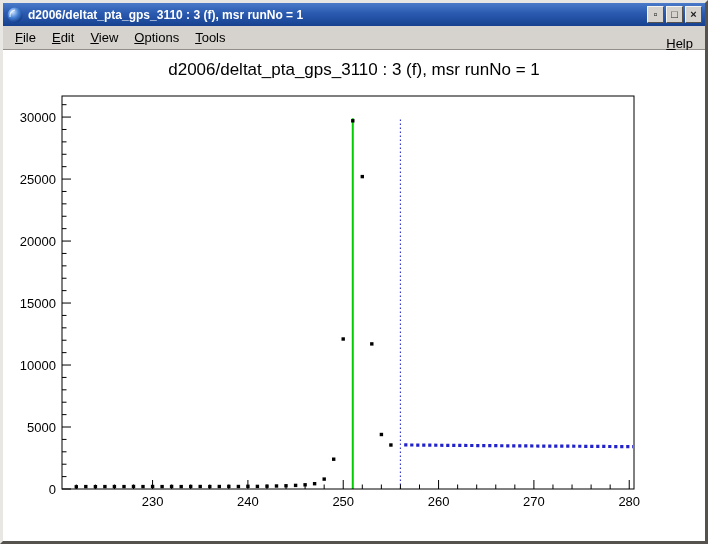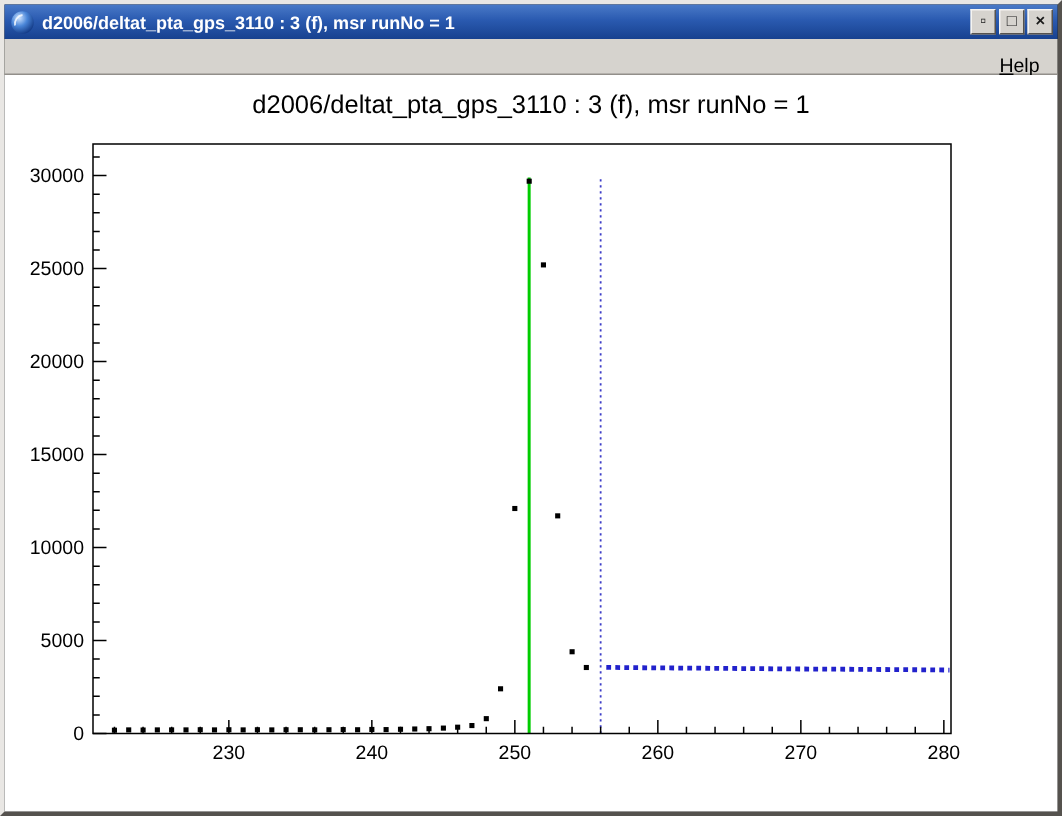--- a/index.html
+++ b/index.html
@@ -6,21 +6,21 @@
   body {
     margin: 0;
     background: #808080;
     font-family: "Liberation Sans", sans-serif;
   }
   .window {
     width: 708px;
     height: 544px;
     border: 3px solid;
     border-color: #e9e7e4 #55524e #55524e #e9e7e4;
-    background: #000000;
+    background: #ef4444;
     position: relative;
   }
   .titlebar {
     height: 23px;
     display: flex;
     align-items: center;
     padding: 0 3px;
     background: linear-gradient(180deg, #4a7ac8 0%, #2a5ab0 45%, #17418f 100%);
   }
   .app-icon { width: 17px; height: 17px; display: flex; align-items: center; justify-content: center; }
@@ -99,20 +99,27 @@
     </span>
     <span class="title-text">d2006/deltat_pta_gps_3110 : 3 (f), msr runNo = 1</span>
     <span class="tb-buttons">
       <span class="tb-btn">▫</span>
       <span class="tb-btn">□</span>
       <span class="tb-btn">×</span>
     </span>
   </div>
 
   <div class="menubar">
+    <div class="menu-left" id="menu-left">
+        <span class="menu-item"><u>F</u>ile</span>
+        <span class="menu-item"><u>E</u>dit</span>
+        <span class="menu-item"><u>V</u>iew</span>
+        <span class="menu-item"><u>O</u>ptions</span>
+        <span class="menu-item"><u>T</u>ools</span>
+      </div>
     <div class="menu-right" id="menu-right">
         <span class="menu-item"><u>H</u>elp</span>
       </div>
   </div>
 
   <div class="canvas">
     <div class="chart-title">d2006/deltat_pta_gps_3110 : 3 (f), msr runNo = 1</div>
     <svg id="plot" class="plot" width="702" height="491">
         <line x1="349.76666666666665" x2="349.76666666666665" y1="439" y2="68.31545741324919" stroke="#00cc00" stroke-width="2"></line>
         <line x1="397.43333333333334" x2="397.43333333333334" y1="439" y2="67.07570977917982" stroke="#3c3cc8" stroke-width="1.2" stroke-dasharray="1.5 2.5"></line>

